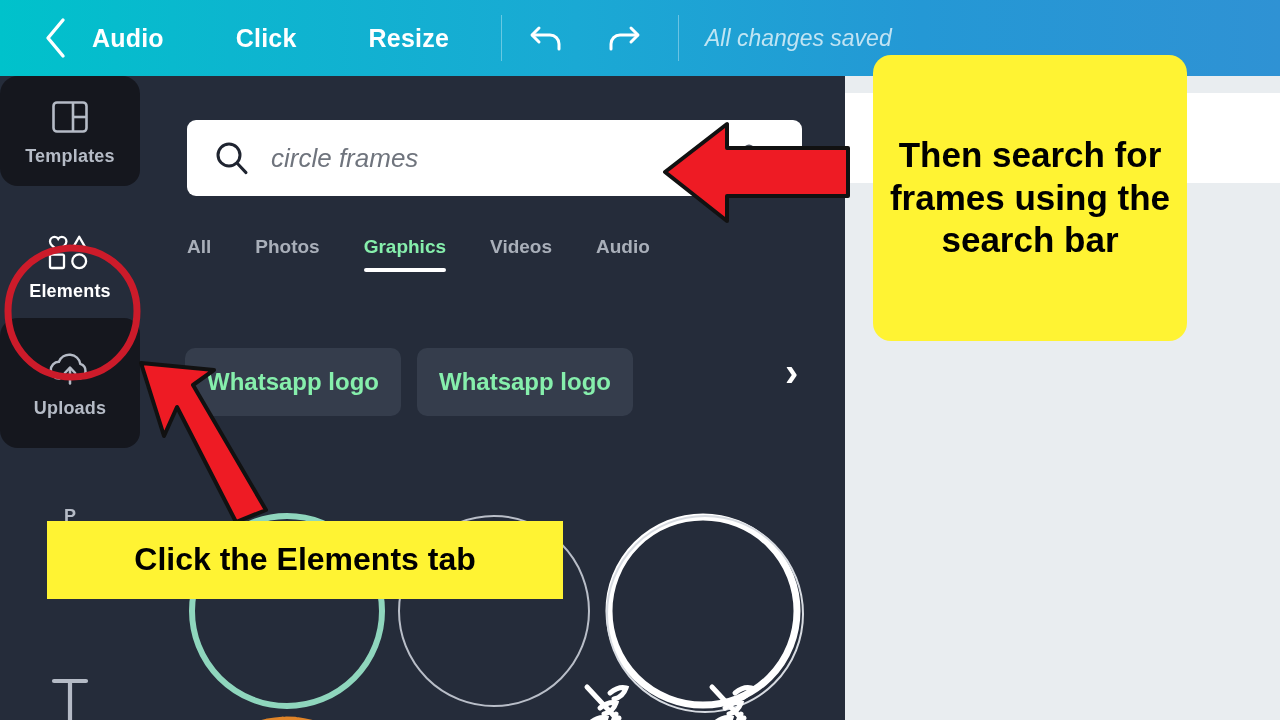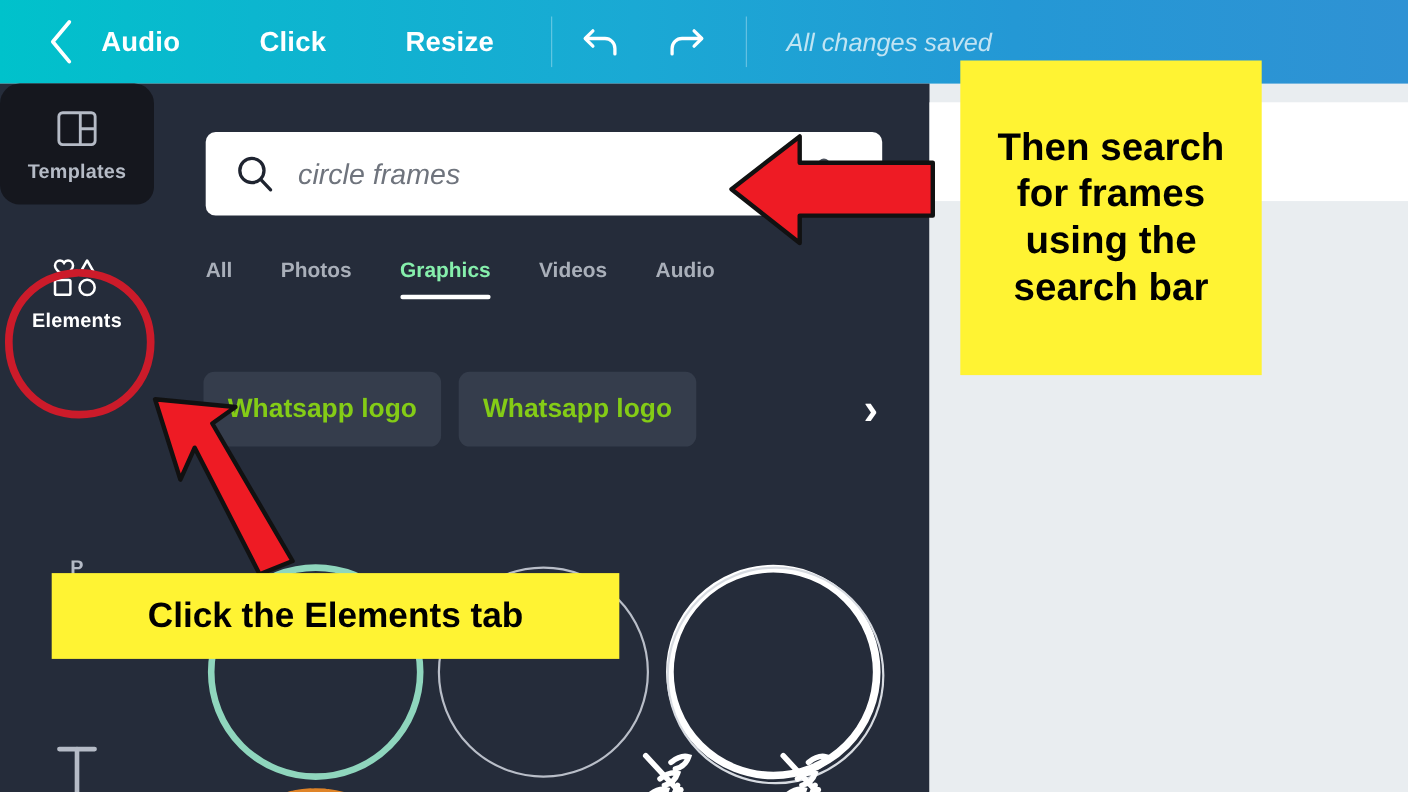--- a/index.html
+++ b/index.html
@@ -18,21 +18,21 @@
   .tb-home { margin-left:4px; }
   .tb-file { margin-left:52px; font-weight:bold; }
   .tb-resize { margin-left:52px; font-weight:bold; }
   .tb-sep { width:1px; height:46px; background:rgba(255,255,255,.35); }
   .tb-sep.s1 { margin-left:42px; }
   .tb-sep.s2 { margin-left:28px; }
   .undo-ic, .redo-ic { width:54px; height:46px; display:flex; align-items:center;
     justify-content:center; margin-left:18px; }
   .redo-ic { margin-left:22px; }
   .saved { color:rgba(255,255,255,.72); font-style:italic; font-size:23px;
-    margin-left:36px; white-space:nowrap; }
+    margin-left:26px; white-space:nowrap; }
 
   
   .rail { position:absolute; left:0; top:76px; width:140px; height:644px;
     background:#252c3a; }
   .rail-item { position:absolute; left:0; width:140px; display:flex; flex-direction:column;
     align-items:center; justify-content:center; color:#b5bbc6;border-radius:18px; }
   .rail-item .lbl { font-size:18px; font-weight:bold; margin-top:7px; letter-spacing:.2px; }
   .rail-item.dark { background:#15171e; }
   .rail-templates { top:0; height:110px; border-bottom-right-radius:16px; }
   .rail-elements { top:110px; height:160px; color:#ffffff; }
@@ -53,43 +53,43 @@
   .tabs { position:absolute; left:47px; top:160px; width:630px; display:flex;
     align-items:flex-end; }
   .tab { color:#a9afb9; font-size:19px; font-weight:bold; padding:0 0 14px 0;
     margin-right:44px; position:relative; white-space:nowrap; }
   .tab.active { color:#86efac; }
   .tab.active::after { content:""; position:absolute; left:0; right:0; bottom:0;
     height:4px; background:#ffffff; border-radius:2px; }
 
   .chips { position:absolute; left:45px; top:262px; display:flex; align-items:center; }
   .chip { height:68px; background:#353d4c; border-radius:10px; display:flex;
-    align-items:center; padding:0 22px; margin-right:16px; color:#84cc16;
-    font-size:24px; font-weight:bold; white-space:nowrap; }
+    align-items:center; padding:0 22px; margin-right:16px; color:#86efac;
+    font-size:24px; font-weight:bold; white-space:nowrap;margin-top:10px; }
   .chip-next { position:absolute; left:645px; top:278px; color:#ffffff; font-size:40px;
     font-weight:bold; line-height:36px; }
 
   .grid { position:absolute; left:0; top:385px; width:705px; height:259px; }
 
   
   .sbar-track { position:absolute; left:686px; top:219px; width:16px; height:425px; }
 
   
   .canvas-wrap { position:absolute; left:845px; top:76px; width:435px; height:644px; }
   .canvas-toolbar { position:absolute; left:0; top:17px; width:435px; height:90px;
     background:#ffffff; }
   .canvas-area { position:absolute; left:0; top:107px; width:435px; height:537px;
     background:#e9edf0; }
 
   
   .note { position:absolute; background:#fff333; color:#000000; font-weight:bold;
     display:flex; align-items:center; justify-content:center; text-align:center;
     line-height:1.22; }
-  .note-search { left:873px; top:55px; width:274px; height:286px; font-size:35px;
-    padding:8px 12px; }
+  .note-search { left:873px; top:55px; width:314px; height:286px; font-size:35px;
+    padding:8px 12px;border-radius:18px; }
   .note-elements { left:47px; top:521px; width:516px; height:78px; font-size:32px; }
   .anno-svg { position:absolute; left:0; top:0; width:1280px; height:720px;
     pointer-events:none; }
 </style>
 </head>
 <body>
 
 <div id="root">
 
   <div class="topbar">
@@ -132,20 +132,28 @@
     <div class="rail-item rail-elements">
       <svg width="52" height="44" viewBox="0 0 52 44">
         <path d="M6 11.5 c0-2.6 2.1-4.6 4.6-4.6 c1.6 0 2.9 .8 3.6 2 c.7-1.2 2-2 3.6-2 c2.5 0 4.6 2 4.6 4.6 c0 4-8.2 8.6-8.2 8.6 S6 15.5 6 11.5 z" fill="none" stroke="#ffffff" stroke-width="2.3"></path>
         <path d="M35.2 6.8 L42.4 19.4 L28 19.4 Z" fill="none" stroke="#ffffff" stroke-width="2.3" stroke-linejoin="round"></path>
         <rect x="6" y="24.6" width="14" height="13.4" rx="1.4" fill="none" stroke="#ffffff" stroke-width="2.3"></rect>
         <circle cx="35.2" cy="31.3" r="6.9" fill="none" stroke="#ffffff" stroke-width="2.3"></circle>
       </svg>
       <div class="lbl">Elements</div>
     </div>
 
+    <div class="rail-item rail-uploads dark">
+      <svg width="50" height="44" viewBox="0 0 50 44">
+        <path d="M14.5 31.5 a8.4 8.4 0 0 1 -.6 -16.8 a11.2 11.2 0 0 1 21.4 2.2 a7.6 7.6 0 0 1 -.6 14.6" fill="none" stroke="#b5bbc6" stroke-width="2.5" stroke-linecap="round"></path>
+        <line x1="25" y1="36.5" x2="25" y2="21" stroke="#b5bbc6" stroke-width="2.5" stroke-linecap="round"></line>
+        <path d="M19.8 26 L25 20.6 L30.2 26" fill="none" stroke="#b5bbc6" stroke-width="2.5" stroke-linecap="round" stroke-linejoin="round"></path>
+      </svg>
+      <div class="lbl">Uploads</div>
+    </div>
 
     <div class="rail-item rail-photos">
       <div class="lbl">P</div>
     </div>
 
     <div class="rail-item rail-text">
       <svg width="56" height="58" viewBox="0 0 56 58">
         <line x1="12" y1="14" x2="44" y2="14" stroke="#b5bbc6" stroke-width="4.2" stroke-linecap="round"></line>
         <line x1="28" y1="14" x2="28" y2="56" stroke="#b5bbc6" stroke-width="4.2" stroke-linecap="round"></line>
       </svg>

